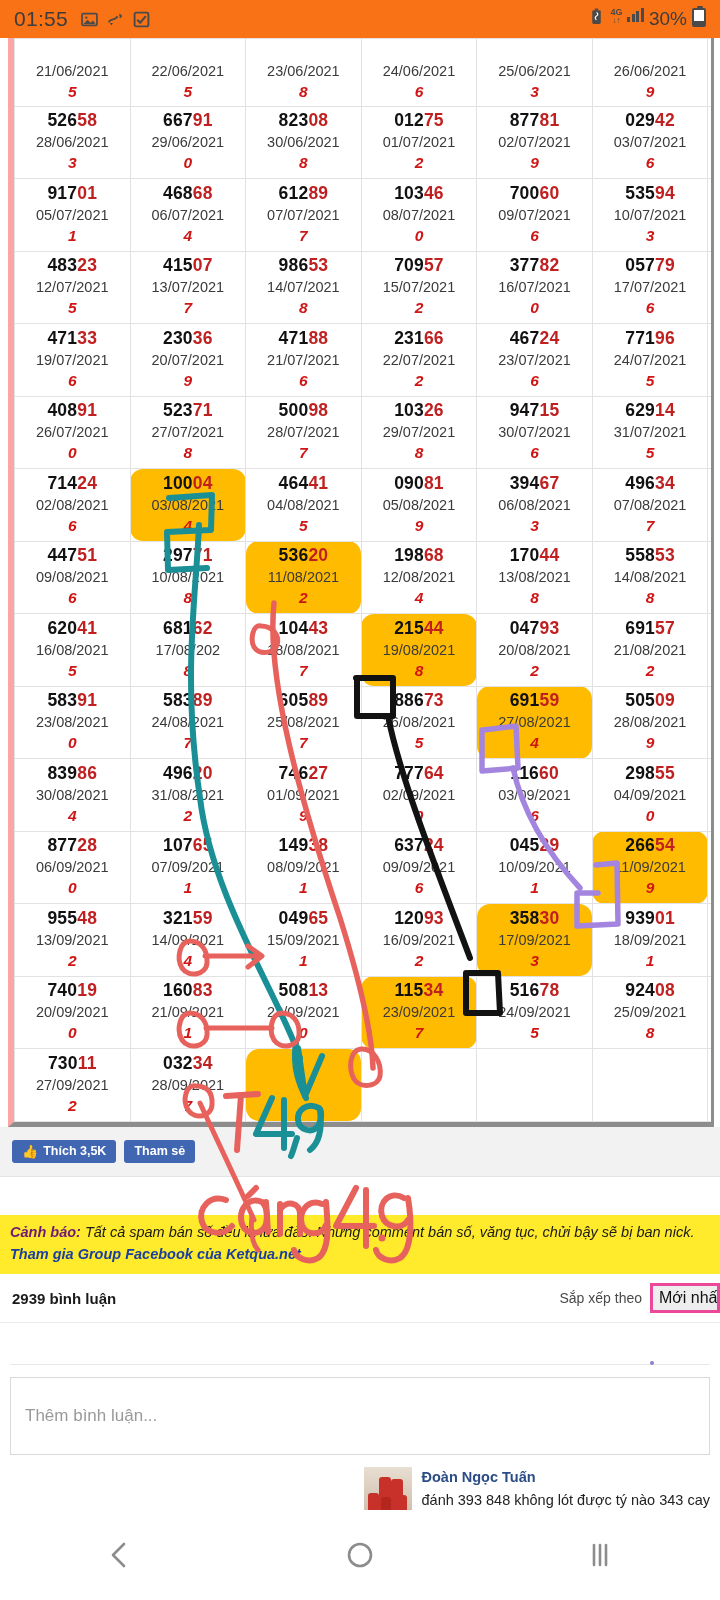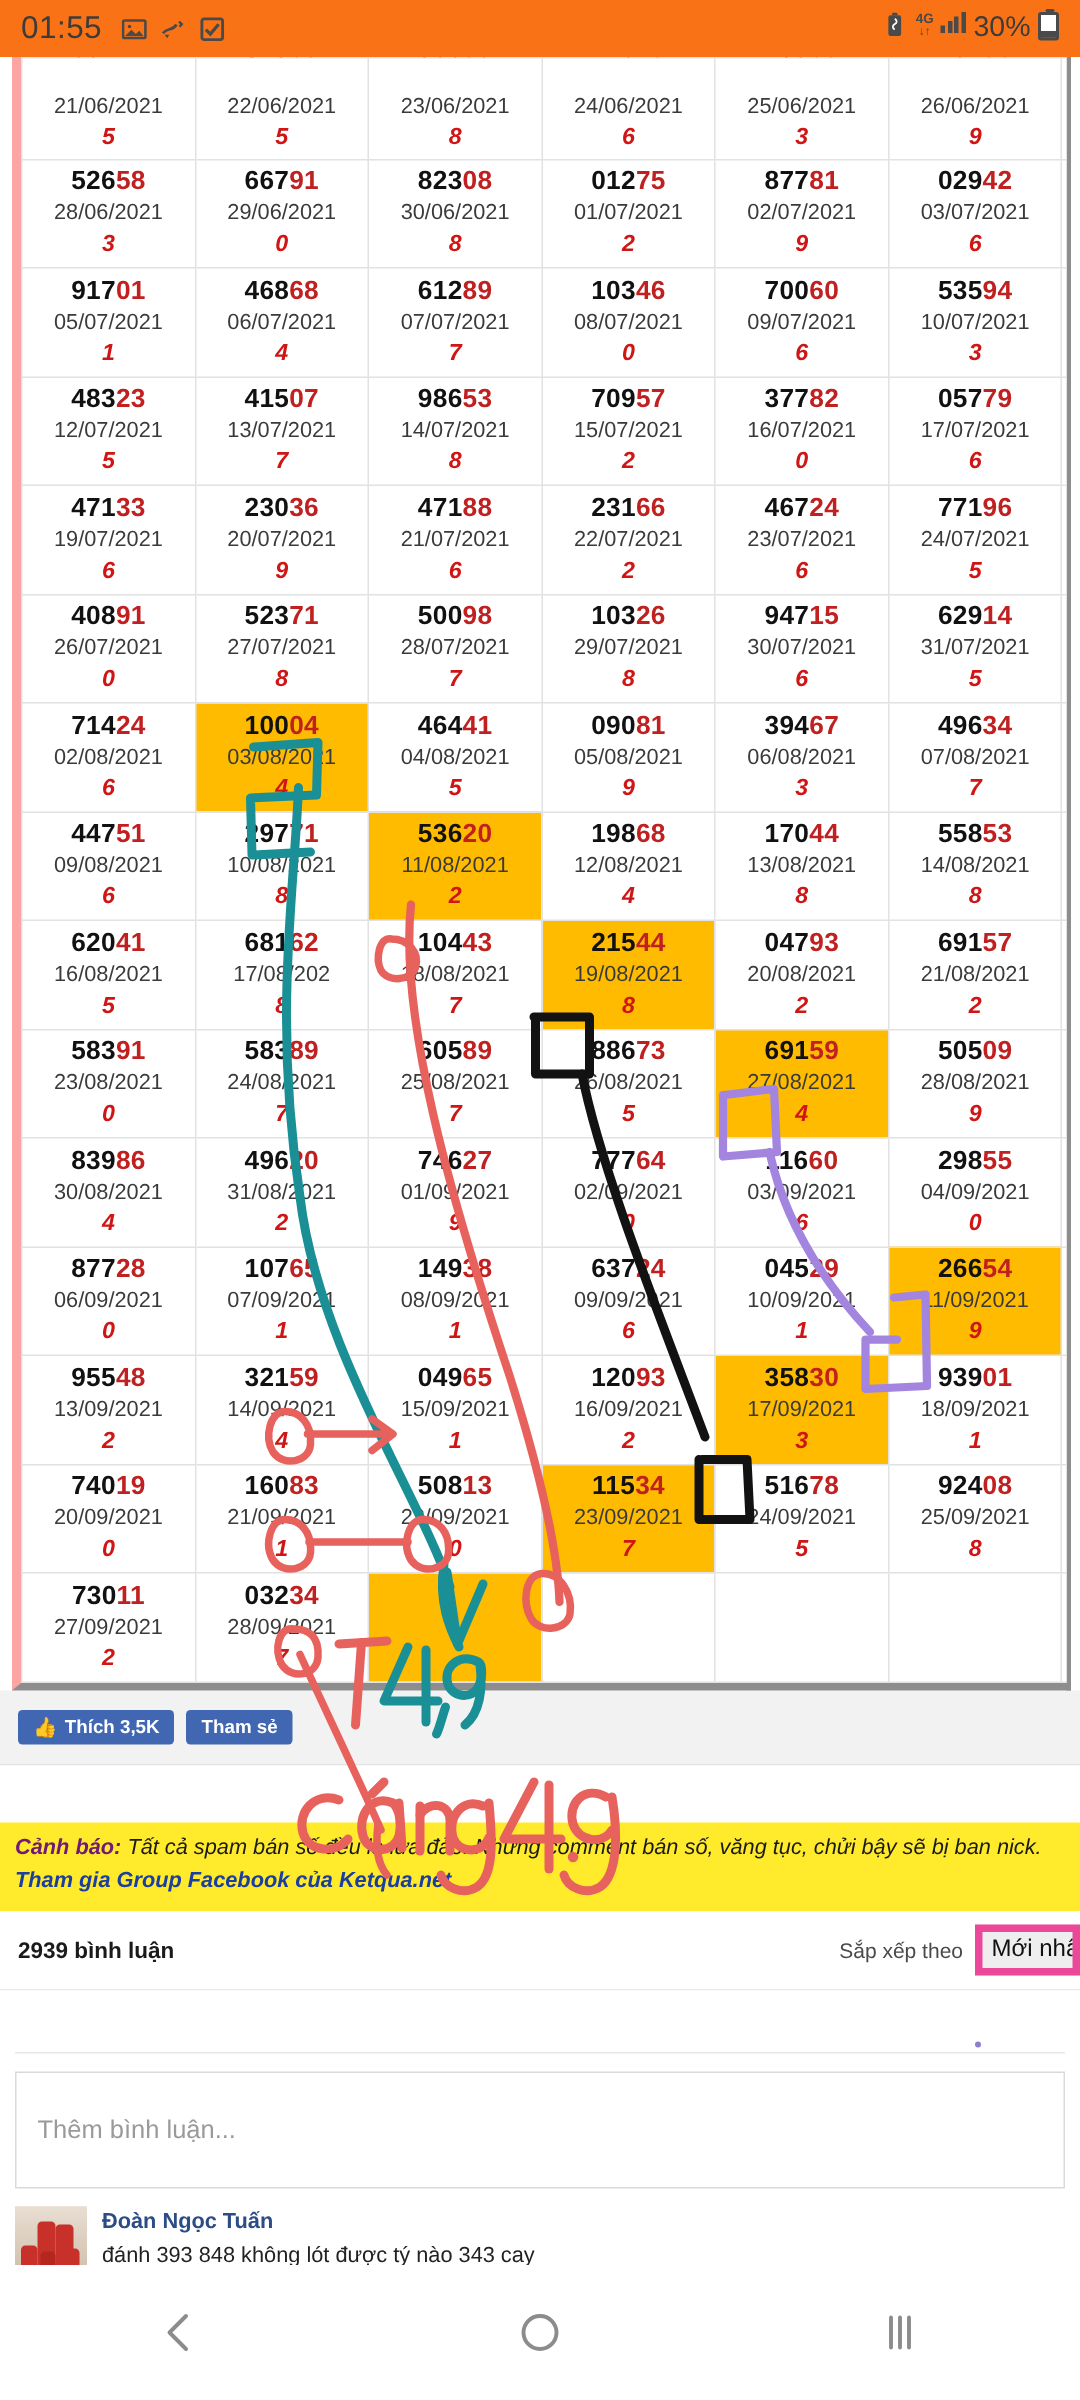--- a/index.html
+++ b/index.html
@@ -53,21 +53,21 @@
   table.lot col{ width:115px; }
   table.lot td{
     border:1px solid #e2e2e2;
     height:72.5px;
     text-align:center;
     vertical-align:middle;
     padding:2px 0 3px 0;
     background:#ffffff;
   }
   td.weekend{ background:#ddeedd; }
-  td.hl{ background:#ffbb00 !important; }
+  td.hl{ background:#ffbb00 !important;border-radius:13px; }
   .num{ font-size:17.5px; font-weight:bold; color:#111; letter-spacing:.2px; line-height:1.25; }
   .num .r{ color:#c02020; }
   .dt{ font-size:14.5px; color:#3a3a3a; line-height:1.45; }
   .sub{ font-size:15.5px; color:#d01515; font-weight:bold; font-style:italic; line-height:1.35; }
   tr.cut td{ height:40px; padding-top:0; }
   tr.cut .num{ position:relative; top:-17px; }
 
   
   .ink{ position:absolute; top:0; left:0; width:720px; height:1472px; pointer-events:none; z-index:30; }
 
@@ -96,35 +96,35 @@
 
   
   .chead{
     display:flex; align-items:center; justify-content:space-between;
     padding:9px 0 9px 12px; border-bottom:1px solid #e9e9e9;
   }
   .ccount{ font-size:15px; font-weight:bold; color:#1a1a1a; }
   .csort{ display:flex; align-items:center; gap:8px; }
   .csortlbl{ font-size:14px; color:#4a4a4a; }
   .csortsel{
-    border:5px solid #ec4899; background:#eeeeee; font-size:16px; color:#111;
+    border:3px solid #ec4899; background:#eeeeee; font-size:16px; color:#111;
     padding:3px 6px; white-space:nowrap; overflow:hidden; width:70px;
   }
 
   .sep{ height:42px; background:#fff; position:relative;}
   .sep:after{content:"";position:absolute;left:10px;right:10px;bottom:0;height:1px;background:#e7e7e7;}
   .dot{ position:absolute; right:66px; top:1323px; width:4px;height:4px;border-radius:50%;background:#8b7fd0; z-index:8;}
 
   .cbox{
     margin:12px 10px 0 10px; border:1px solid #dadada; height:78px;
     display:flex; align-items:center; padding:0 14px;
   }
   .cbox span{ font-size:17px; color:#9a9a9a; }
 
-  .crow{ display:flex; gap:10px; padding:12px 10px 0 10px; }
+  .crow{ display:flex; gap:10px; padding:12px 10px 0 10px;justify-content:flex-end; }
   .avatar{
     width:48px;height:48px;flex:none;overflow:hidden;position:relative;
     background:#d9c9b8;
   }
   .av-wall{position:absolute;inset:0;background:linear-gradient(#e8ded2,#cfbca9);}
   .av-p{position:absolute;background:#c8302a;border-radius:3px 3px 0 0;}
   .cname{ font-size:14.5px; font-weight:bold; color:#2c4c86; line-height:1.5; }
   .ctext{ font-size:14.5px; color:#222; line-height:1.6; }
   .cacts{ font-size:12px; color:#7d8fb3; line-height:1.6; opacity:.55; }
 

